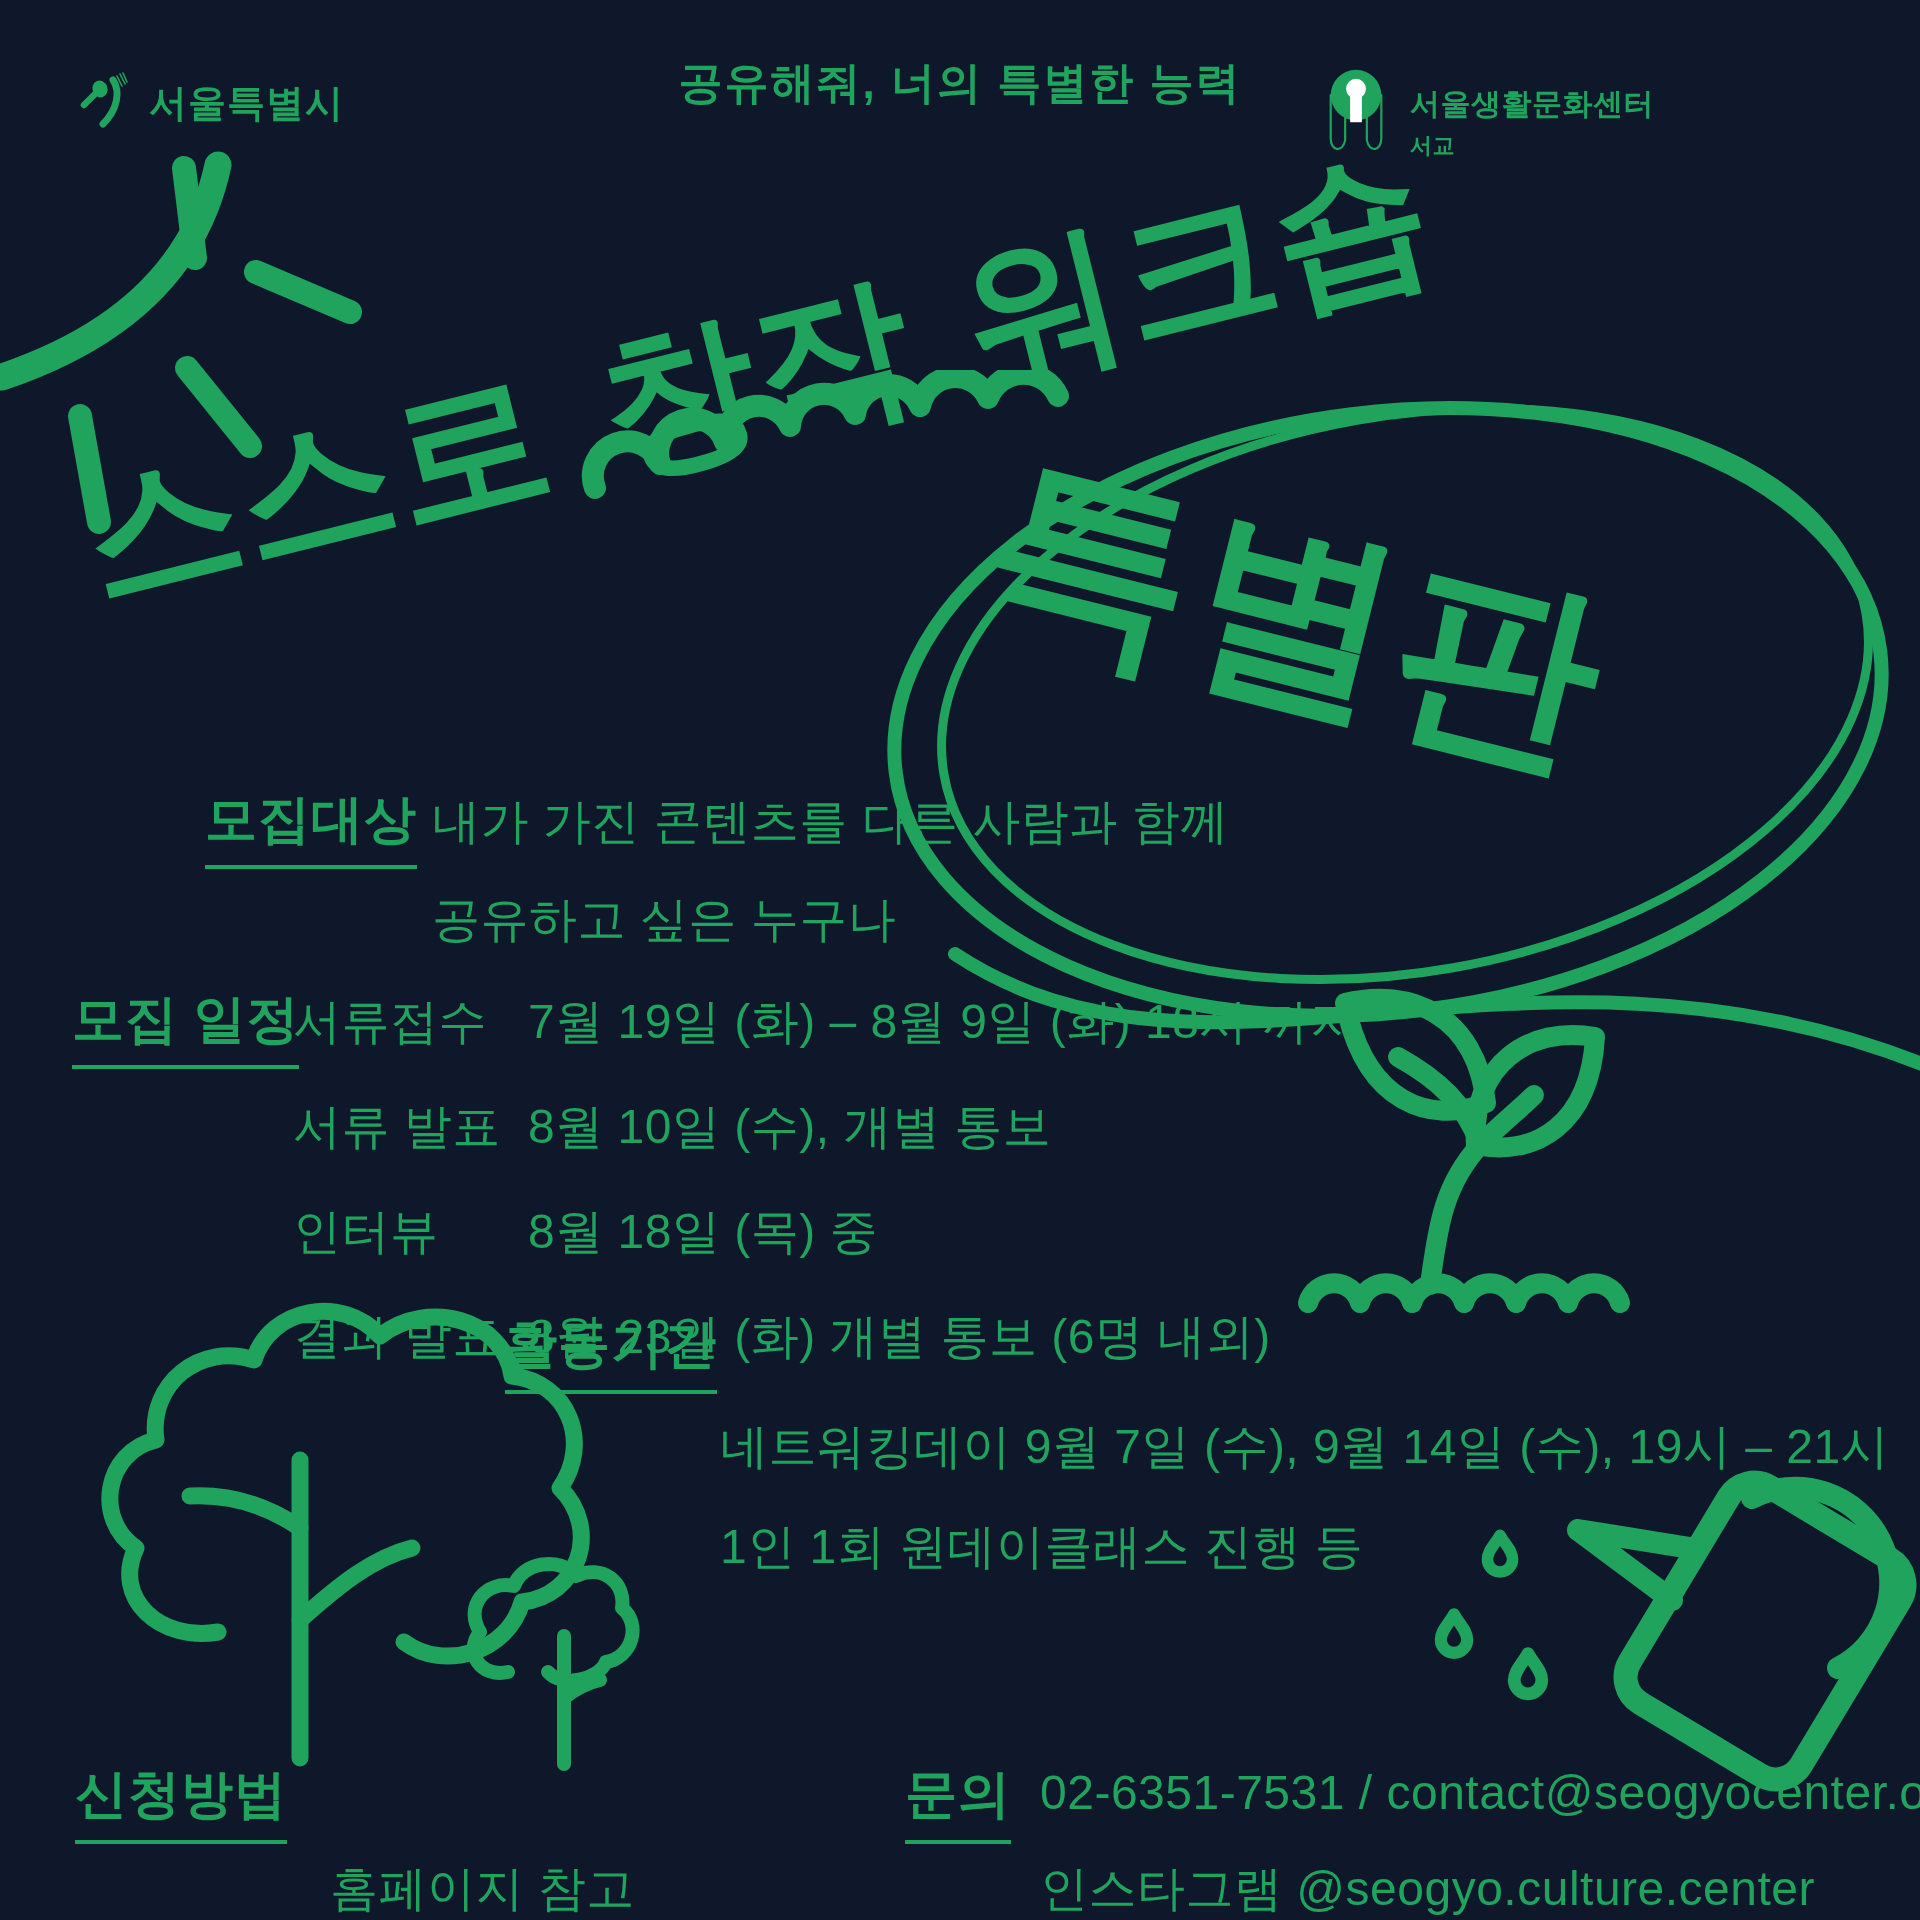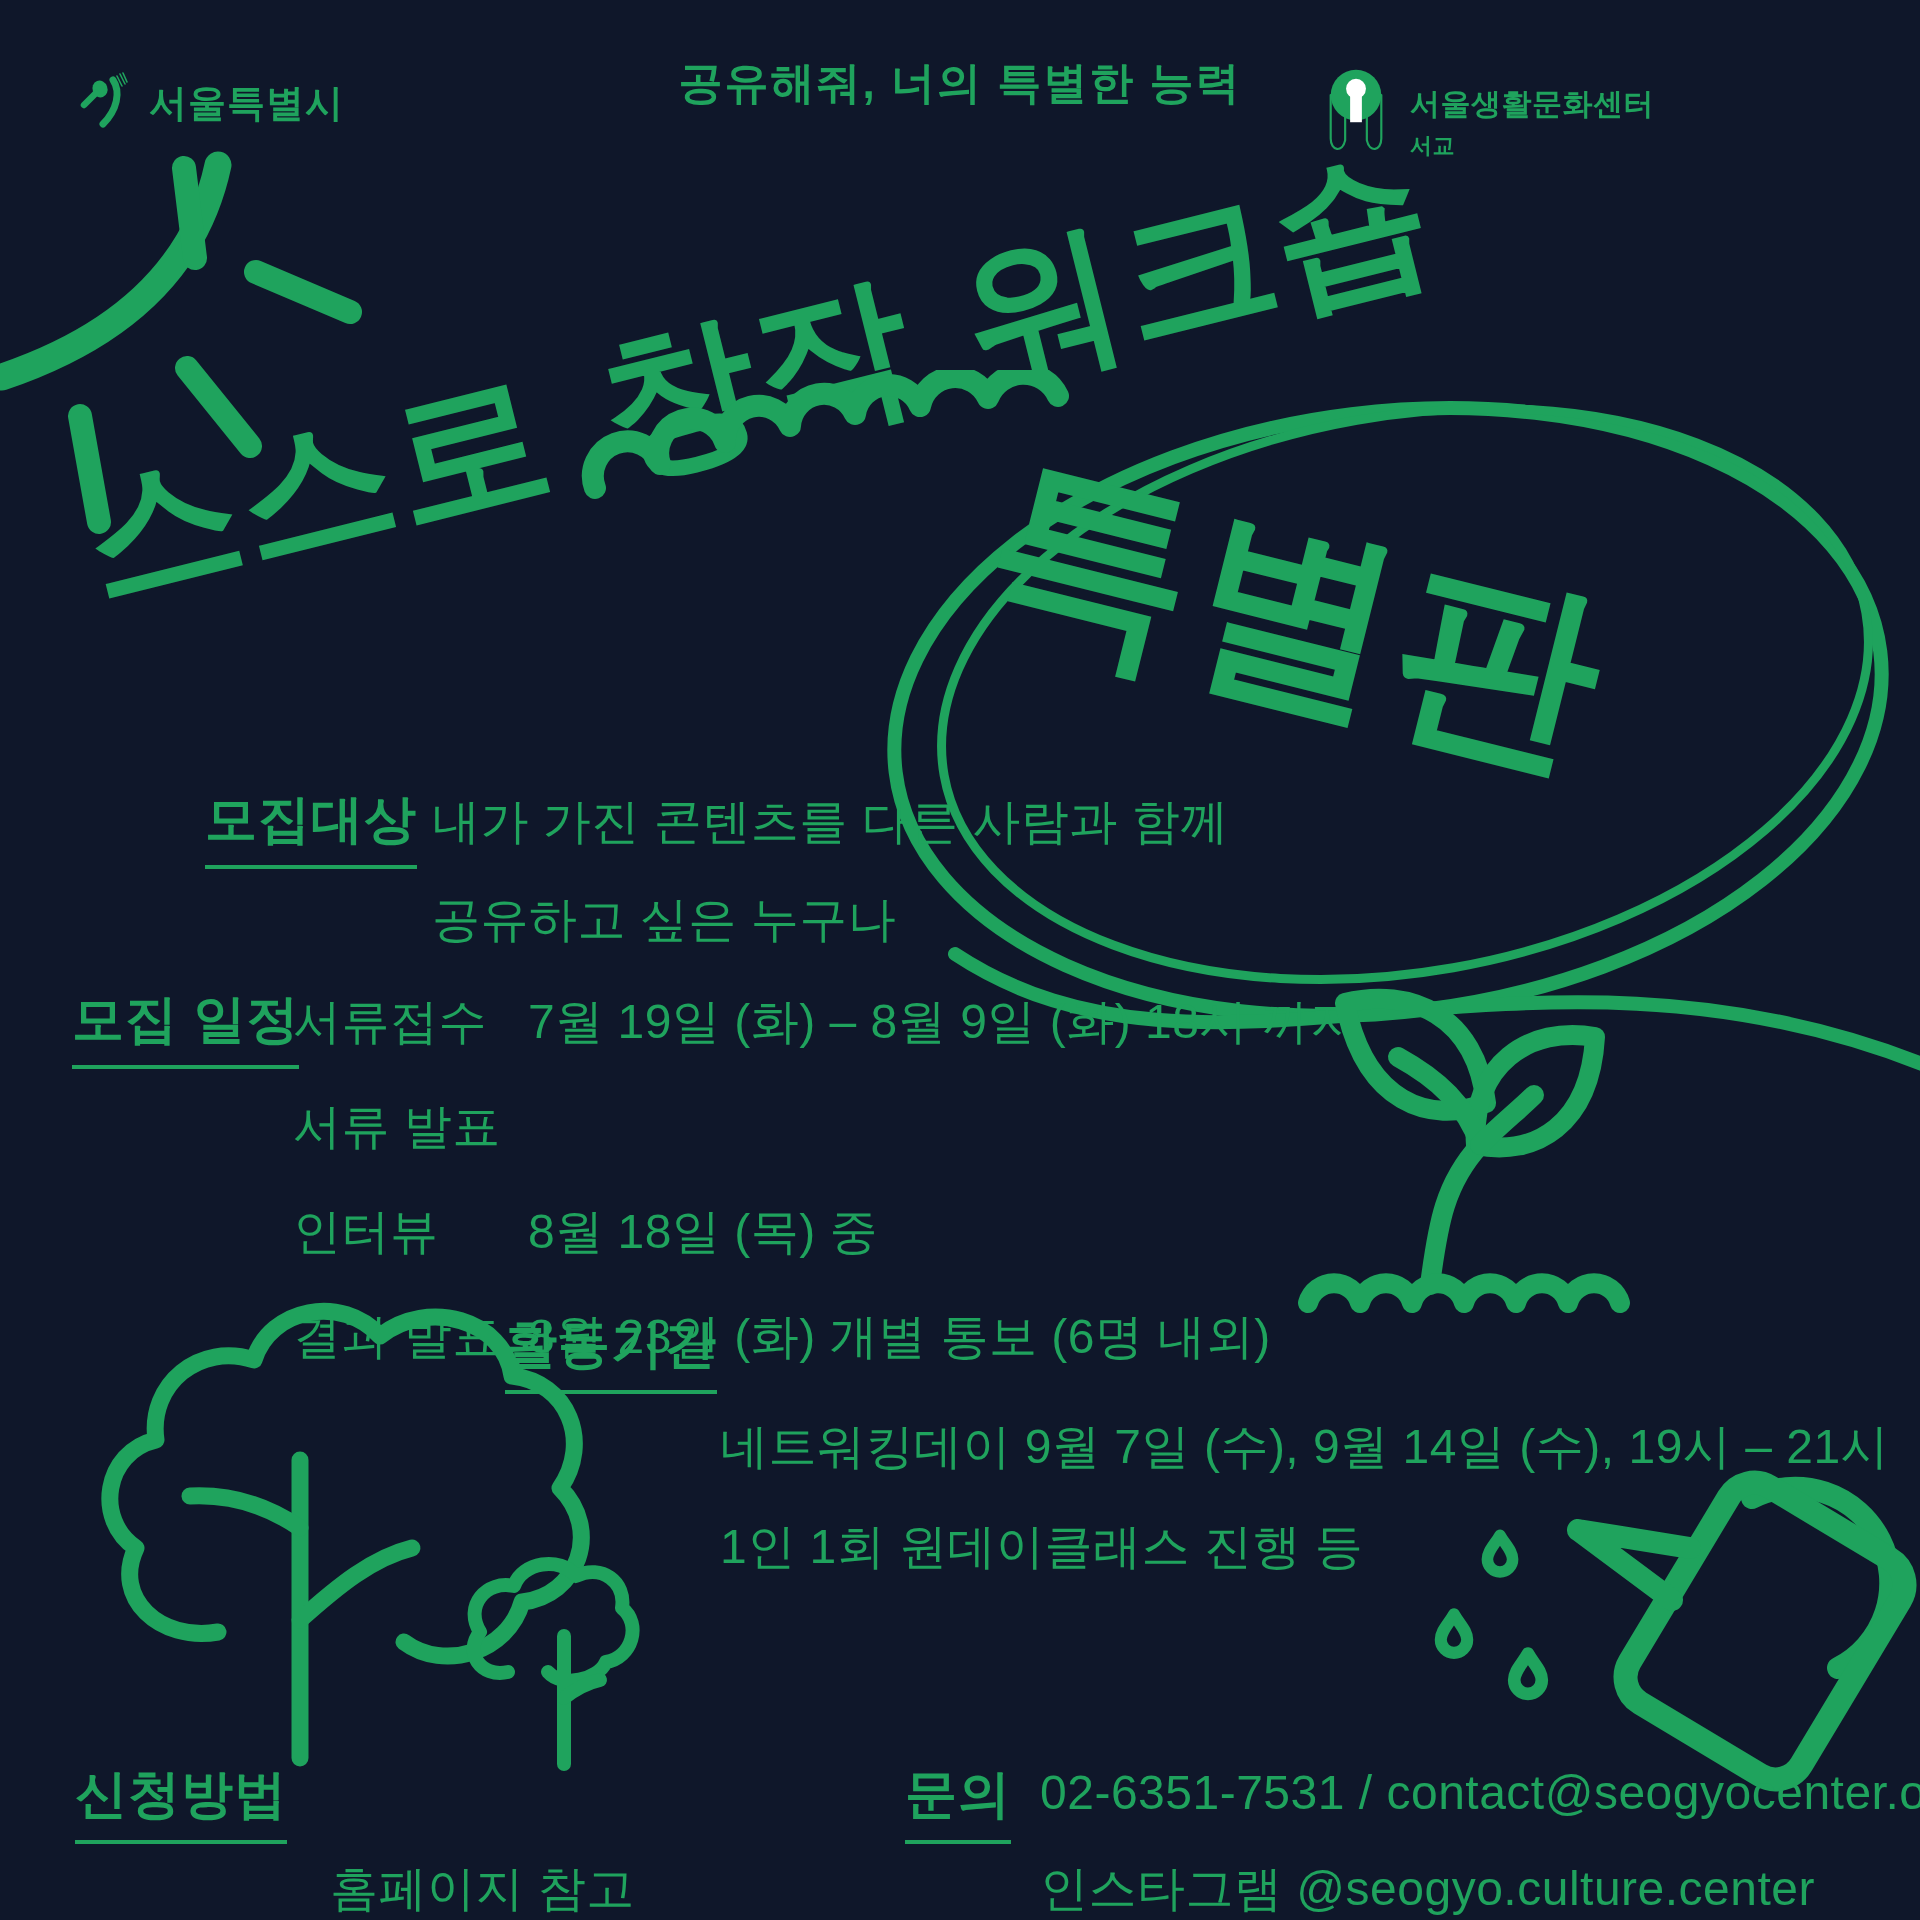--- a/index.html
+++ b/index.html
@@ -98,20 +98,21 @@
   </div>
   <div class="abs body-text" style="left:432px;top:790px;">내가 가진 콘텐츠를 다른 사람과 함께</div>
   <div class="abs body-text" style="left:432px;top:888px;">공유하고 싶은 누구나</div>
 
   <div class="abs" style="left:72px;top:985px;">
     <span class="label">모집 일정</span>
   </div>
   <div class="abs body-text" style="left:293px;top:990px;">서류접수</div>
   <div class="abs body-text" style="left:528px;top:990px;">7월 19일 (화) – 8월 9일 (화) 18시 까지</div>
   <div class="abs body-text" style="left:293px;top:1095px;">서류 발표</div>
+  <div class="abs body-text" style="left:528px;top:1095px;">8월 10일 (수), 개별 통보</div>
   <div class="abs body-text" style="left:293px;top:1200px;">인터뷰</div>
   <div class="abs body-text" style="left:528px;top:1200px;">8월 18일 (목) 중</div>
   <div class="abs body-text" style="left:293px;top:1305px;">결과 발표</div>
   <div class="abs body-text" style="left:528px;top:1305px;">8월 23일 (화) 개별 통보 (6명 내외)</div>
 
   <div class="abs" style="left:1280px;top:985px;">
     <svg width="420" height="360" viewBox="0 0 420 360">
       <path class="stroke" style="stroke-width:20" d="M65,18 C130,2 196,30 206,118 C150,140 85,118 65,18 Z"></path>
       <path class="stroke" style="stroke-width:20" d="M315,52 C250,40 190,80 196,160 C255,172 310,140 315,52 Z"></path>
       <path class="stroke" style="stroke-width:20" d="M150,300 C158,238 165,198 200,160"></path>

